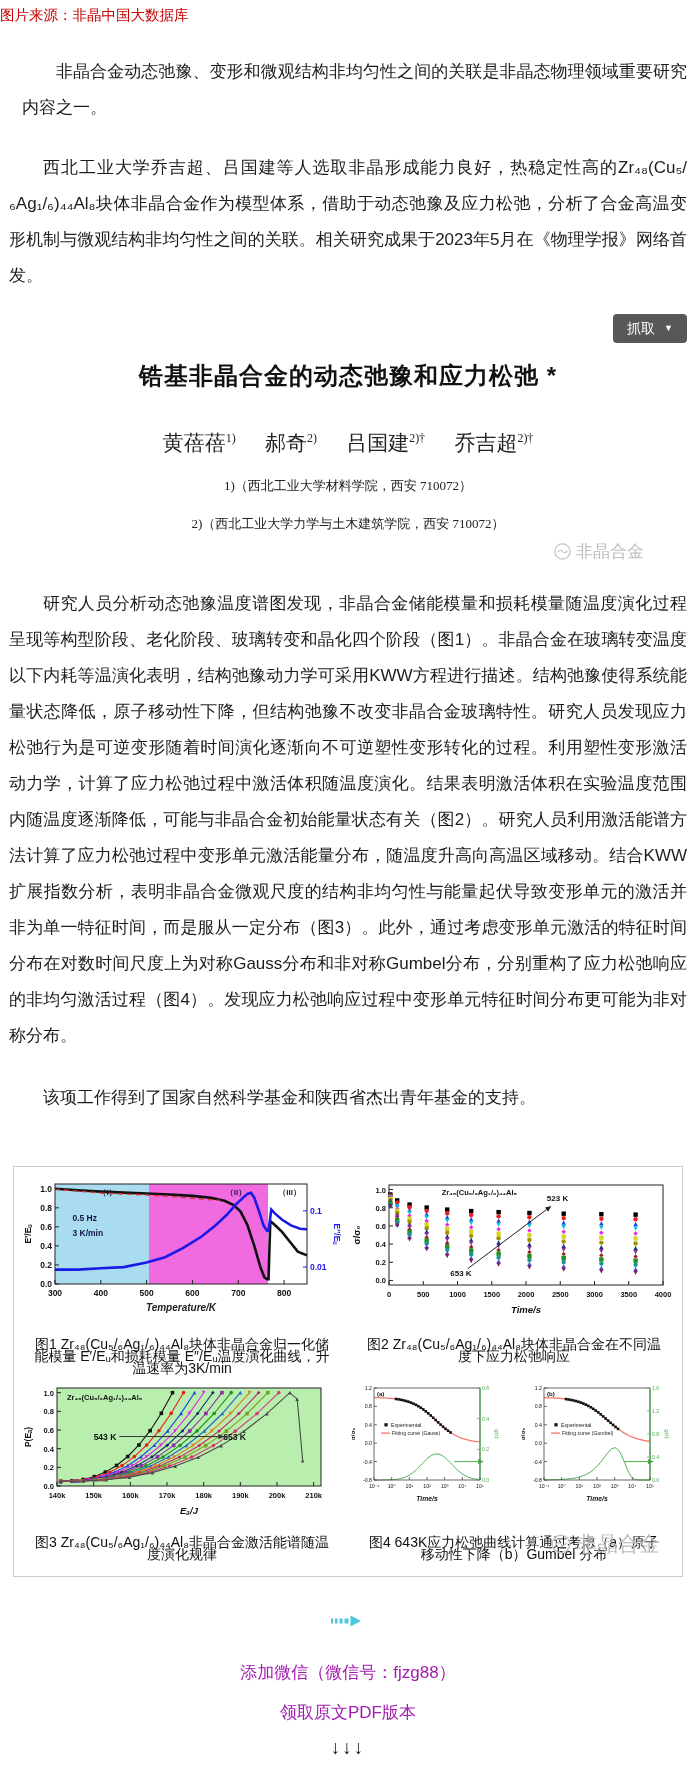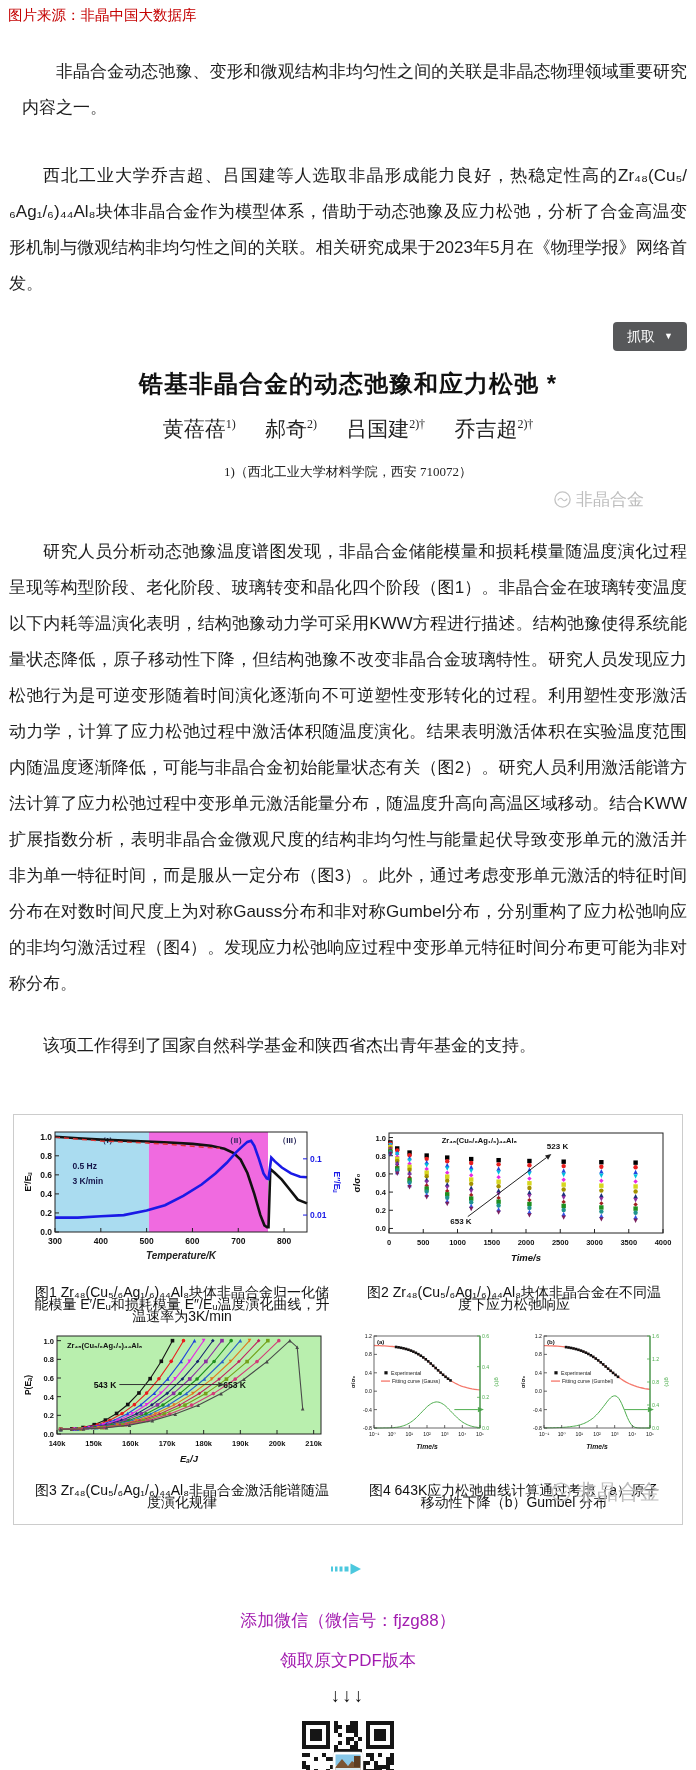--- a/index.html
+++ b/index.html
@@ -1,29 +1,29 @@
 <!DOCTYPE html>
 <html><head>
 <meta charset="utf-8">
 <style>
   html,body{margin:0;padding:0;background:#fff;width:696px;height:1770px;overflow:hidden;
     font-family:"Liberation Sans","DejaVu Sans",sans-serif;color:#1c1c1c;}
-  .source{padding:6px 0 0 8px;color:#c40000;font-size:14.5px;height:20px;}
+  .source{padding:6px 0 0 0;color:#c40000;font-size:14.5px;height:20px;}
   .para{margin:0 9px;font-size:17px;line-height:36px;text-align:justify;text-indent:2em;}
   .p1{margin-top:28px;margin-left:22px;}
-  .p2{margin-top:32px;}
+  .p2{margin-top:24px;}
   .p3{margin-top:24px;}
   .p4{margin-top:26px;}
   .grab-row{display:flex;justify-content:flex-end;margin:20px 9px 0 0;height:29px;}
   .grab-btn{display:flex;align-items:center;gap:9px;background:#57585a;color:#fff;border:none;
     border-radius:4px;padding:0 14px;font-size:14px;height:29px;cursor:pointer;font-family:inherit;}
   .grab-caret{font-size:9px;line-height:1;}
   .paper{text-align:center;}
   .paper-title{margin-top:14px;font-size:24px;font-weight:700;line-height:38px;letter-spacing:1px;color:#111;}
-  .authors{margin-top:6px;font-family:"Liberation Serif","DejaVu Serif",serif;font-size:21px;line-height:30px;color:#222;}
+  .authors{margin-top:28px;font-family:"Liberation Serif","DejaVu Serif",serif;font-size:21px;line-height:30px;color:#222;}
   .authors .author{margin:0 12px;}
   .authors sup{font-size:12px;}
   .affil{font-family:"Liberation Serif","DejaVu Serif",serif;font-size:13px;line-height:28px;color:#222;}
   .affil1{margin-top:14px;}
   .affil2{margin-top:10px;}
   .wm-row{display:flex;justify-content:flex-end;align-items:center;gap:4px;margin:2px 52px 0 0;height:22px;
     color:#bdbdbd;font-size:17px;}
   .figure-box{margin:50px 13px 0 13px;border:1px solid #ccc;background:#fff;padding:8px 2px;position:relative;}
   .fig-grid{display:grid;grid-template-columns:1fr 1fr;align-items:center;justify-items:center;}
   .fig-caption{font-size:14px;line-height:12px;color:#111;text-align:center;padding:4px 14px 8px 14px;align-self:start;}
@@ -54,20 +54,21 @@
 
 <div class="paper">
   <div class="paper-title">锆基非晶合金的动态弛豫和应力松弛 *</div>
   <div class="authors">
     <span class="author"><span>黄蓓蓓</span><sup>1)</sup></span>
     <span class="author"><span>郝奇</span><sup>2)</sup></span>
     <span class="author"><span>吕国建</span><sup>2)†</sup></span>
     <span class="author"><span>乔吉超</span><sup>2)†</sup></span>
   </div>
   <div class="affil affil1">1)（西北工业大学材料学院，西安 710072）</div>
+  <div class="affil affil2">2)（西北工业大学力学与土木建筑学院，西安 710072）</div>
 </div>
 
 <div class="wm-row">
   <svg width="19" height="19" viewBox="0 0 20 20">
     <circle cx="10" cy="10" r="8" fill="none" stroke="#c4c4c4" stroke-width="1.4"></circle>
     <path d="M5 11 Q8 7 10 10 T15 9" fill="none" stroke="#c4c4c4" stroke-width="1.2"></path>
   </svg>
   <span>非晶合金</span>
 </div>
 

